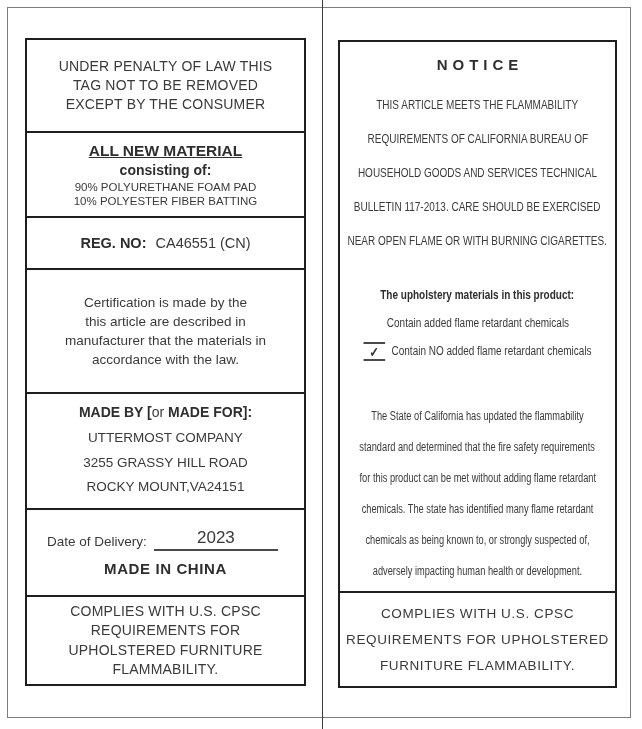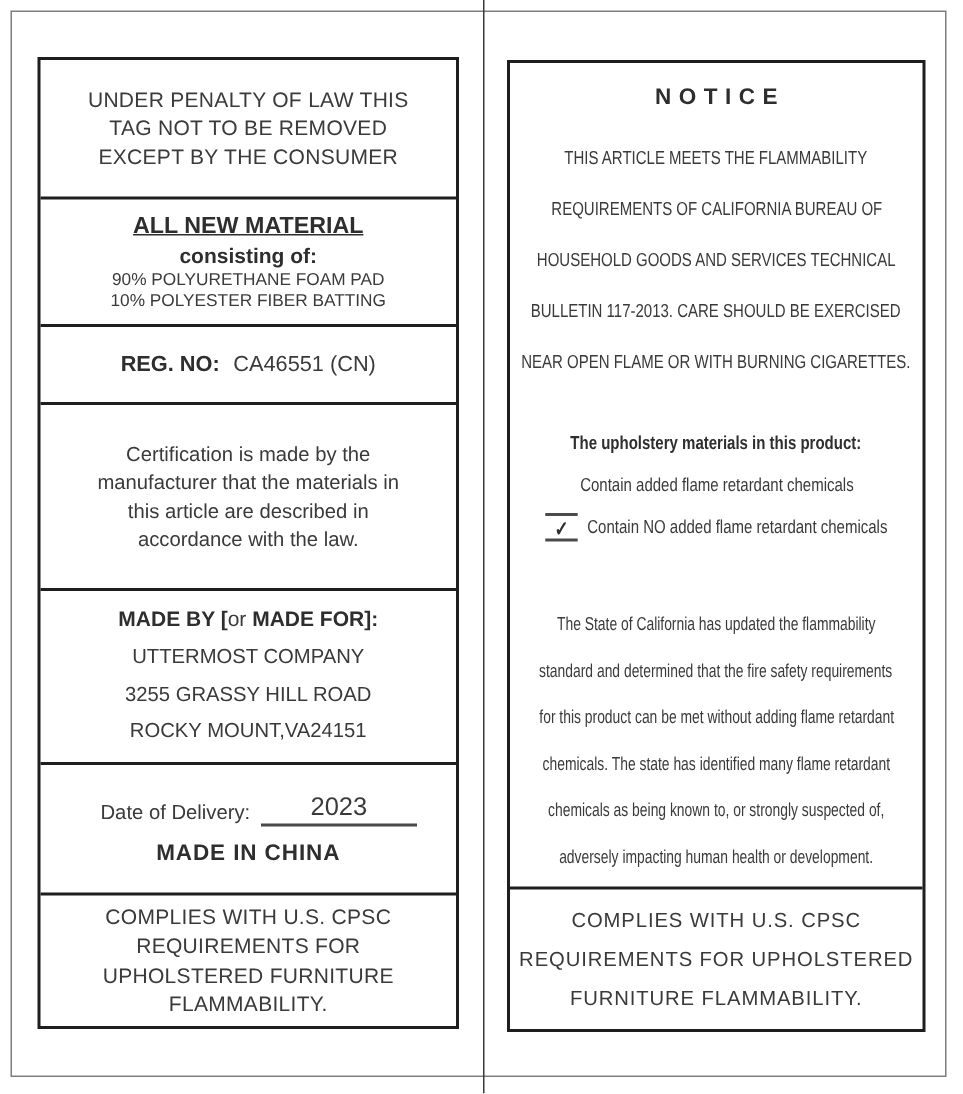--- a/index.html
+++ b/index.html
@@ -60,21 +60,21 @@
   .s-made .made-heading .reg-weight { font-weight: normal; color: #3a3a3a; }
   .s-made .made-line { font-size: 13.5px; line-height: 24.5px; }
   .s-made .made-lines { margin-top: 4px; }
   .s-delivery { height: 87px; }
   .date-row {
     display: flex; align-items: flex-end;
     width: 100%; box-sizing: border-box;
     padding: 0 26px 0 20px;
     font-size: 13.5px;
   }
-  .date-label { white-space: nowrap; padding-bottom: 2px; margin-left: 20px; }
+  .date-label { white-space: nowrap; padding-bottom: 2px; }
   .date-blank {
     flex: 1 1 auto; margin-left: 7px;
     border-bottom: 2px solid #4a4a4a;
     text-align: center; font-size: 17px; padding-bottom: 1px;
   }
   .origin-line { margin-top: 9px; font-weight: bold; font-size: 15px; letter-spacing: 0.6px; color: #2e2e2e; }
   .s-comply-left { font-size: 14px; line-height: 19.5px; letter-spacing: 0.2px; }
 
   
   .s-notice { height: 551px; justify-content: flex-start; padding-top: 14px; }
@@ -125,22 +125,22 @@
       <div class="mat-comp">10% POLYESTER FIBER BATTING</div>
     </div>
 
     <div class="sec s-reg">
       <span class="reg-label">REG. NO:</span>
       <span class="reg-value">CA46551 (CN)</span>
     </div>
 
     <div class="sec s-cert">
       <div>Certification is made by the</div>
+      <div>this article are described in</div>
       <div>manufacturer that the materials in</div>
-      <div>this article are described in</div>
       <div>accordance with the law.</div>
     </div>
 
     <div class="sec s-made">
       <div class="made-heading"><span>MADE BY [</span><span class="reg-weight">or</span><span> MADE FOR]:</span></div>
       <div class="made-lines">
         <div class="made-line">UTTERMOST COMPANY</div>
         <div class="made-line">3255 GRASSY HILL ROAD</div>
         <div class="made-line">ROCKY MOUNT,VA24151</div>
       </div>

